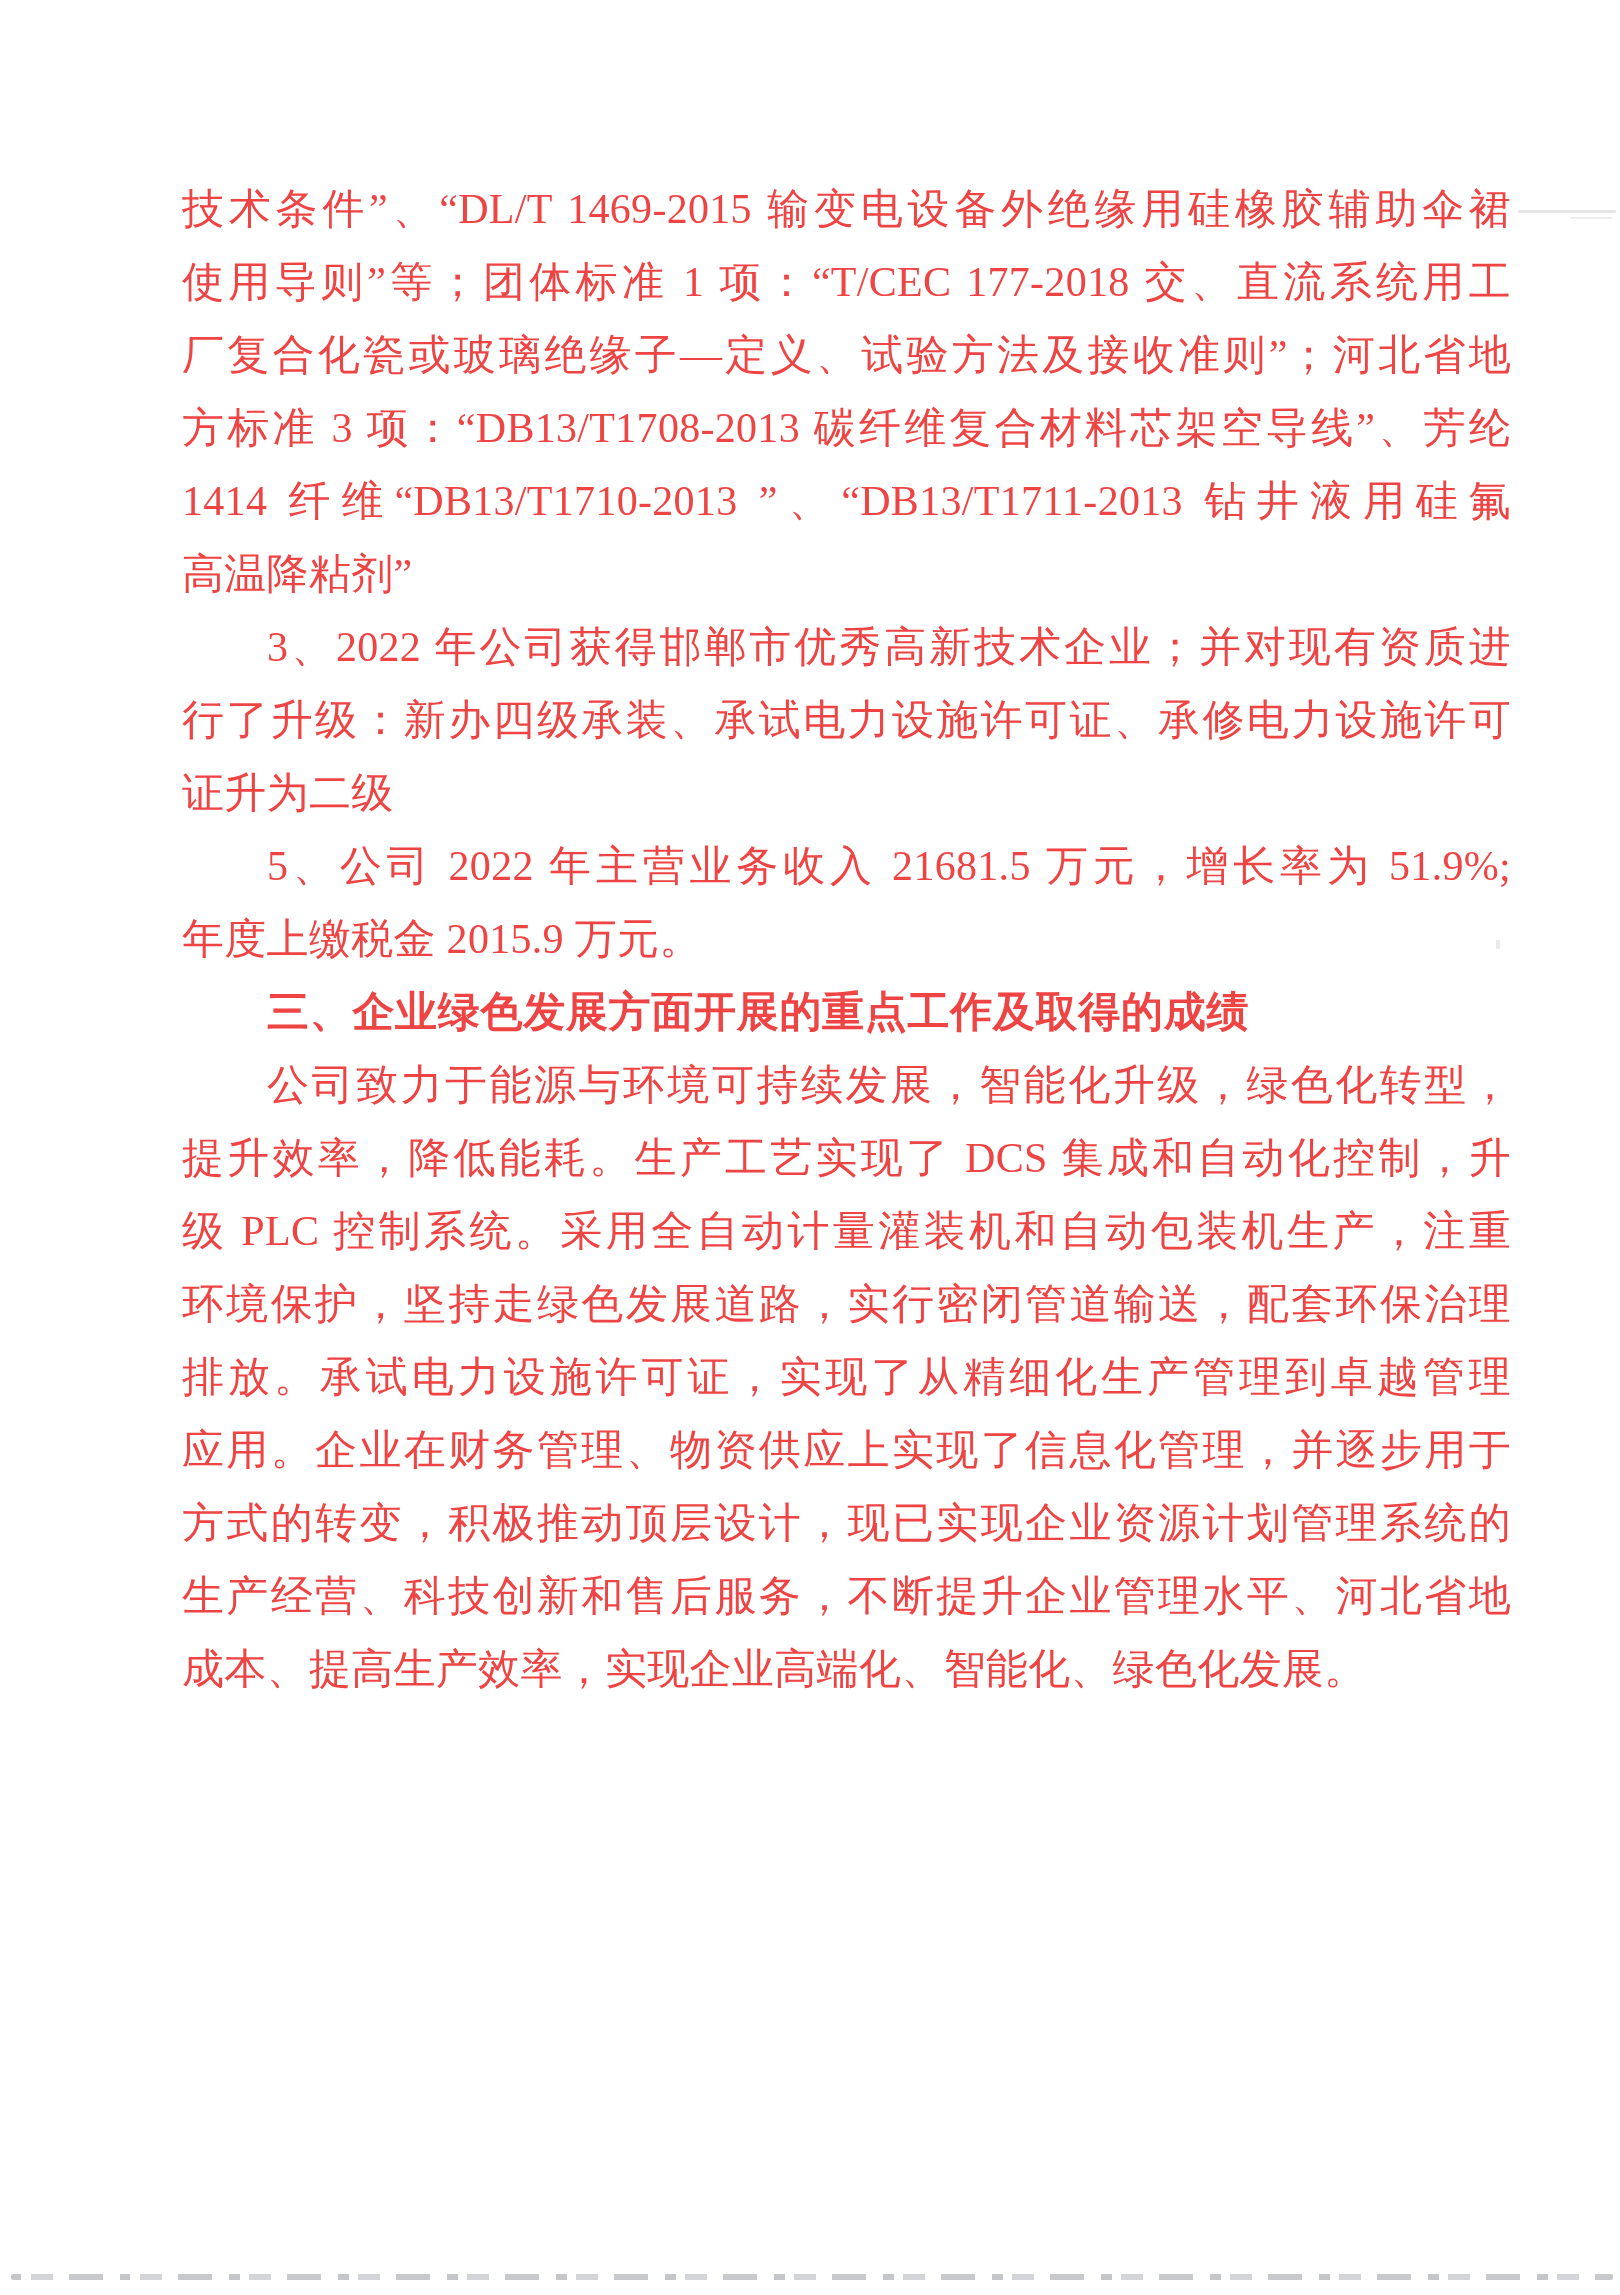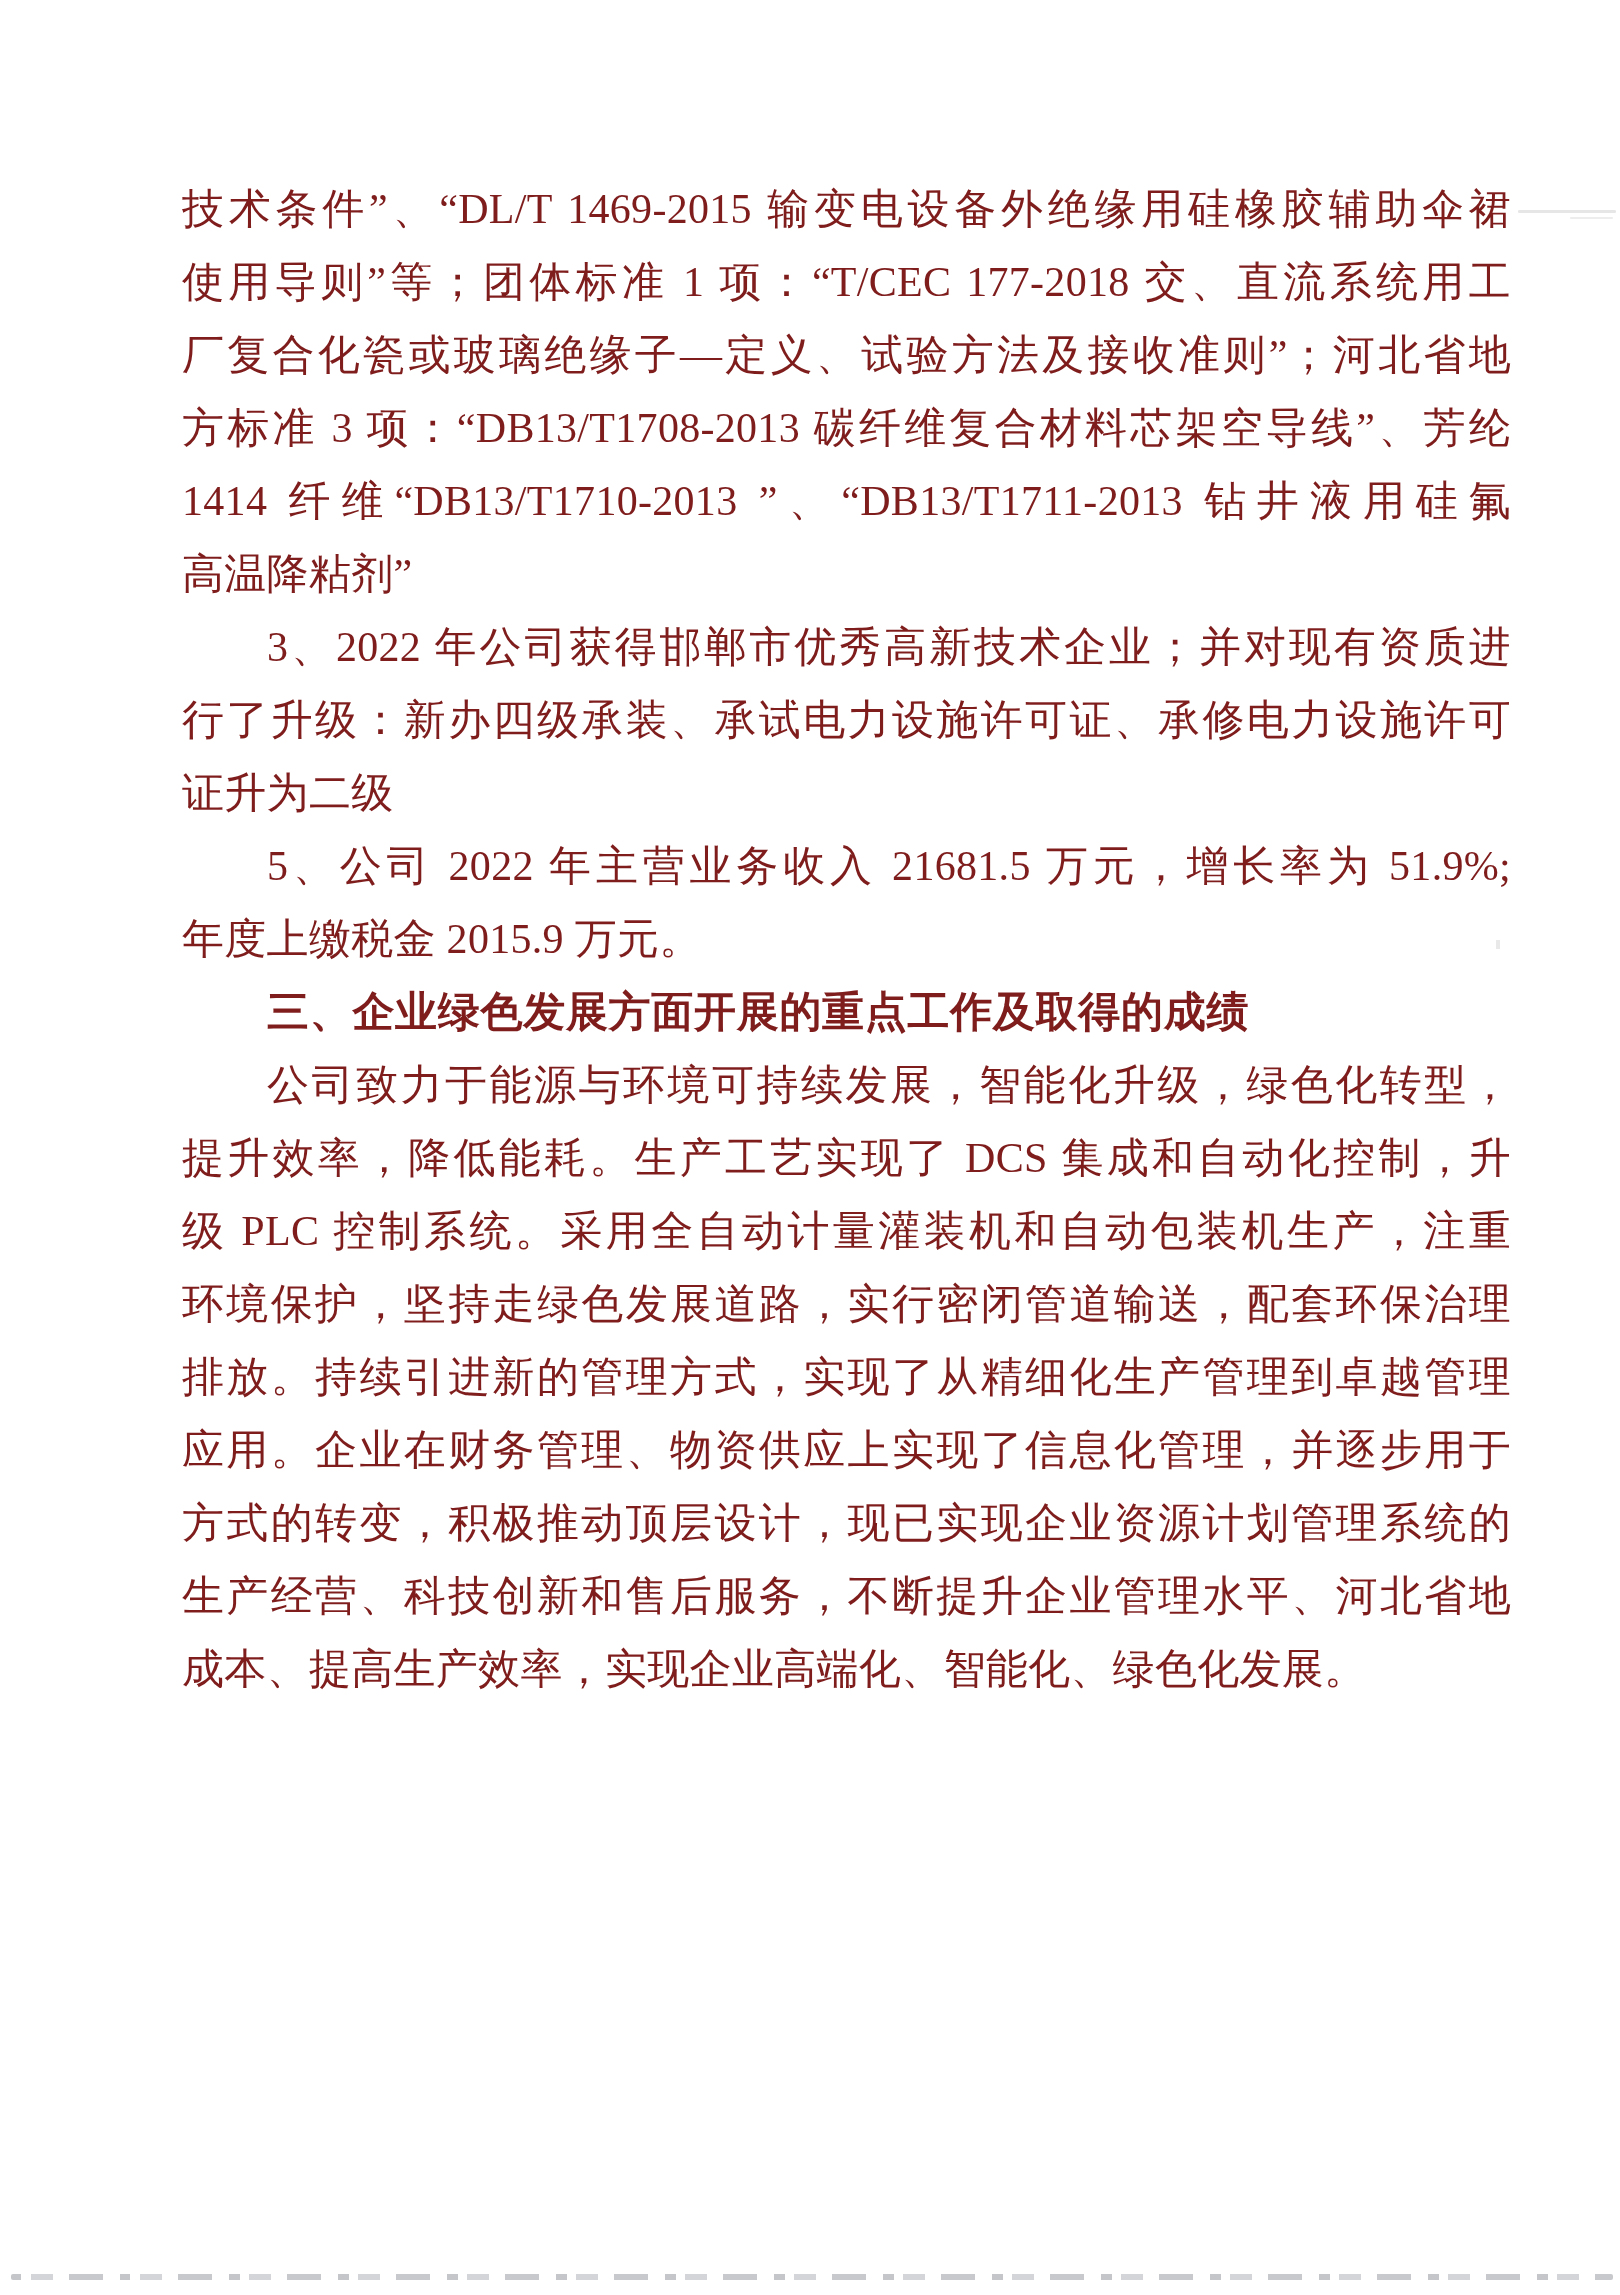--- a/index.html
+++ b/index.html
@@ -4,21 +4,21 @@
 <style>
   html,body{margin:0;padding:0;}
   body{
     width:1621px;height:2295px;position:relative;overflow:hidden;
     background:#fdfdfc;
     font-family:"Liberation Serif","DejaVu Serif",serif;
   }
   .page{position:absolute;inset:0;background:#ffffff;}
   .textblock{
     position:absolute;left:182px;top:173px;width:1329px;
-    font-size:42px;line-height:73px;color:#7f1d1d;
+    font-size:42px;line-height:73px;color:#ef4444;
     letter-spacing:0.3px;
   }
   .para{margin:0;padding:0;}
   .ln{
     height:73px;
     text-align:justify;
     text-align-last:justify;
     white-space:nowrap;
   }
   .ln.left{text-align-last:left;}
@@ -72,21 +72,21 @@
 
     <div class="para">
       <div class="ln indent heading left">三、企业绿色发展方面开展的重点工作及取得的成绩</div>
     </div>
 
     <div class="para">
       <div class="ln indent">公司致力于能源与环境可持续发展，智能化升级，绿色化转型，</div>
       <div class="ln">提升效率，降低能耗。生产工艺实现了 DCS 集成和自动化控制，升</div>
       <div class="ln">级 PLC 控制系统。采用全自动计量灌装机和自动包装机生产，注重</div>
       <div class="ln">环境保护，坚持走绿色发展道路，实行密闭管道输送，配套环保治理</div>
-      <div class="ln">排放。持续引进新的管理方式，实现了从精细化生产管理到卓越管理</div>
+      <div class="ln">排放。承试电力设施许可证，实现了从精细化生产管理到卓越管理</div>
       <div class="ln">应用。企业在财务管理、物资供应上实现了信息化管理，并逐步用于</div>
       <div class="ln">方式的转变，积极推动顶层设计，现已实现企业资源计划管理系统的</div>
       <div class="ln">生产经营、科技创新和售后服务，不断提升企业管理水平、河北省地</div>
       <div class="ln left">成本、提高生产效率，实现企业高端化、智能化、绿色化发展。</div>
     </div>
 
   </div>
 
   <div class="noise"></div>
 </div>

